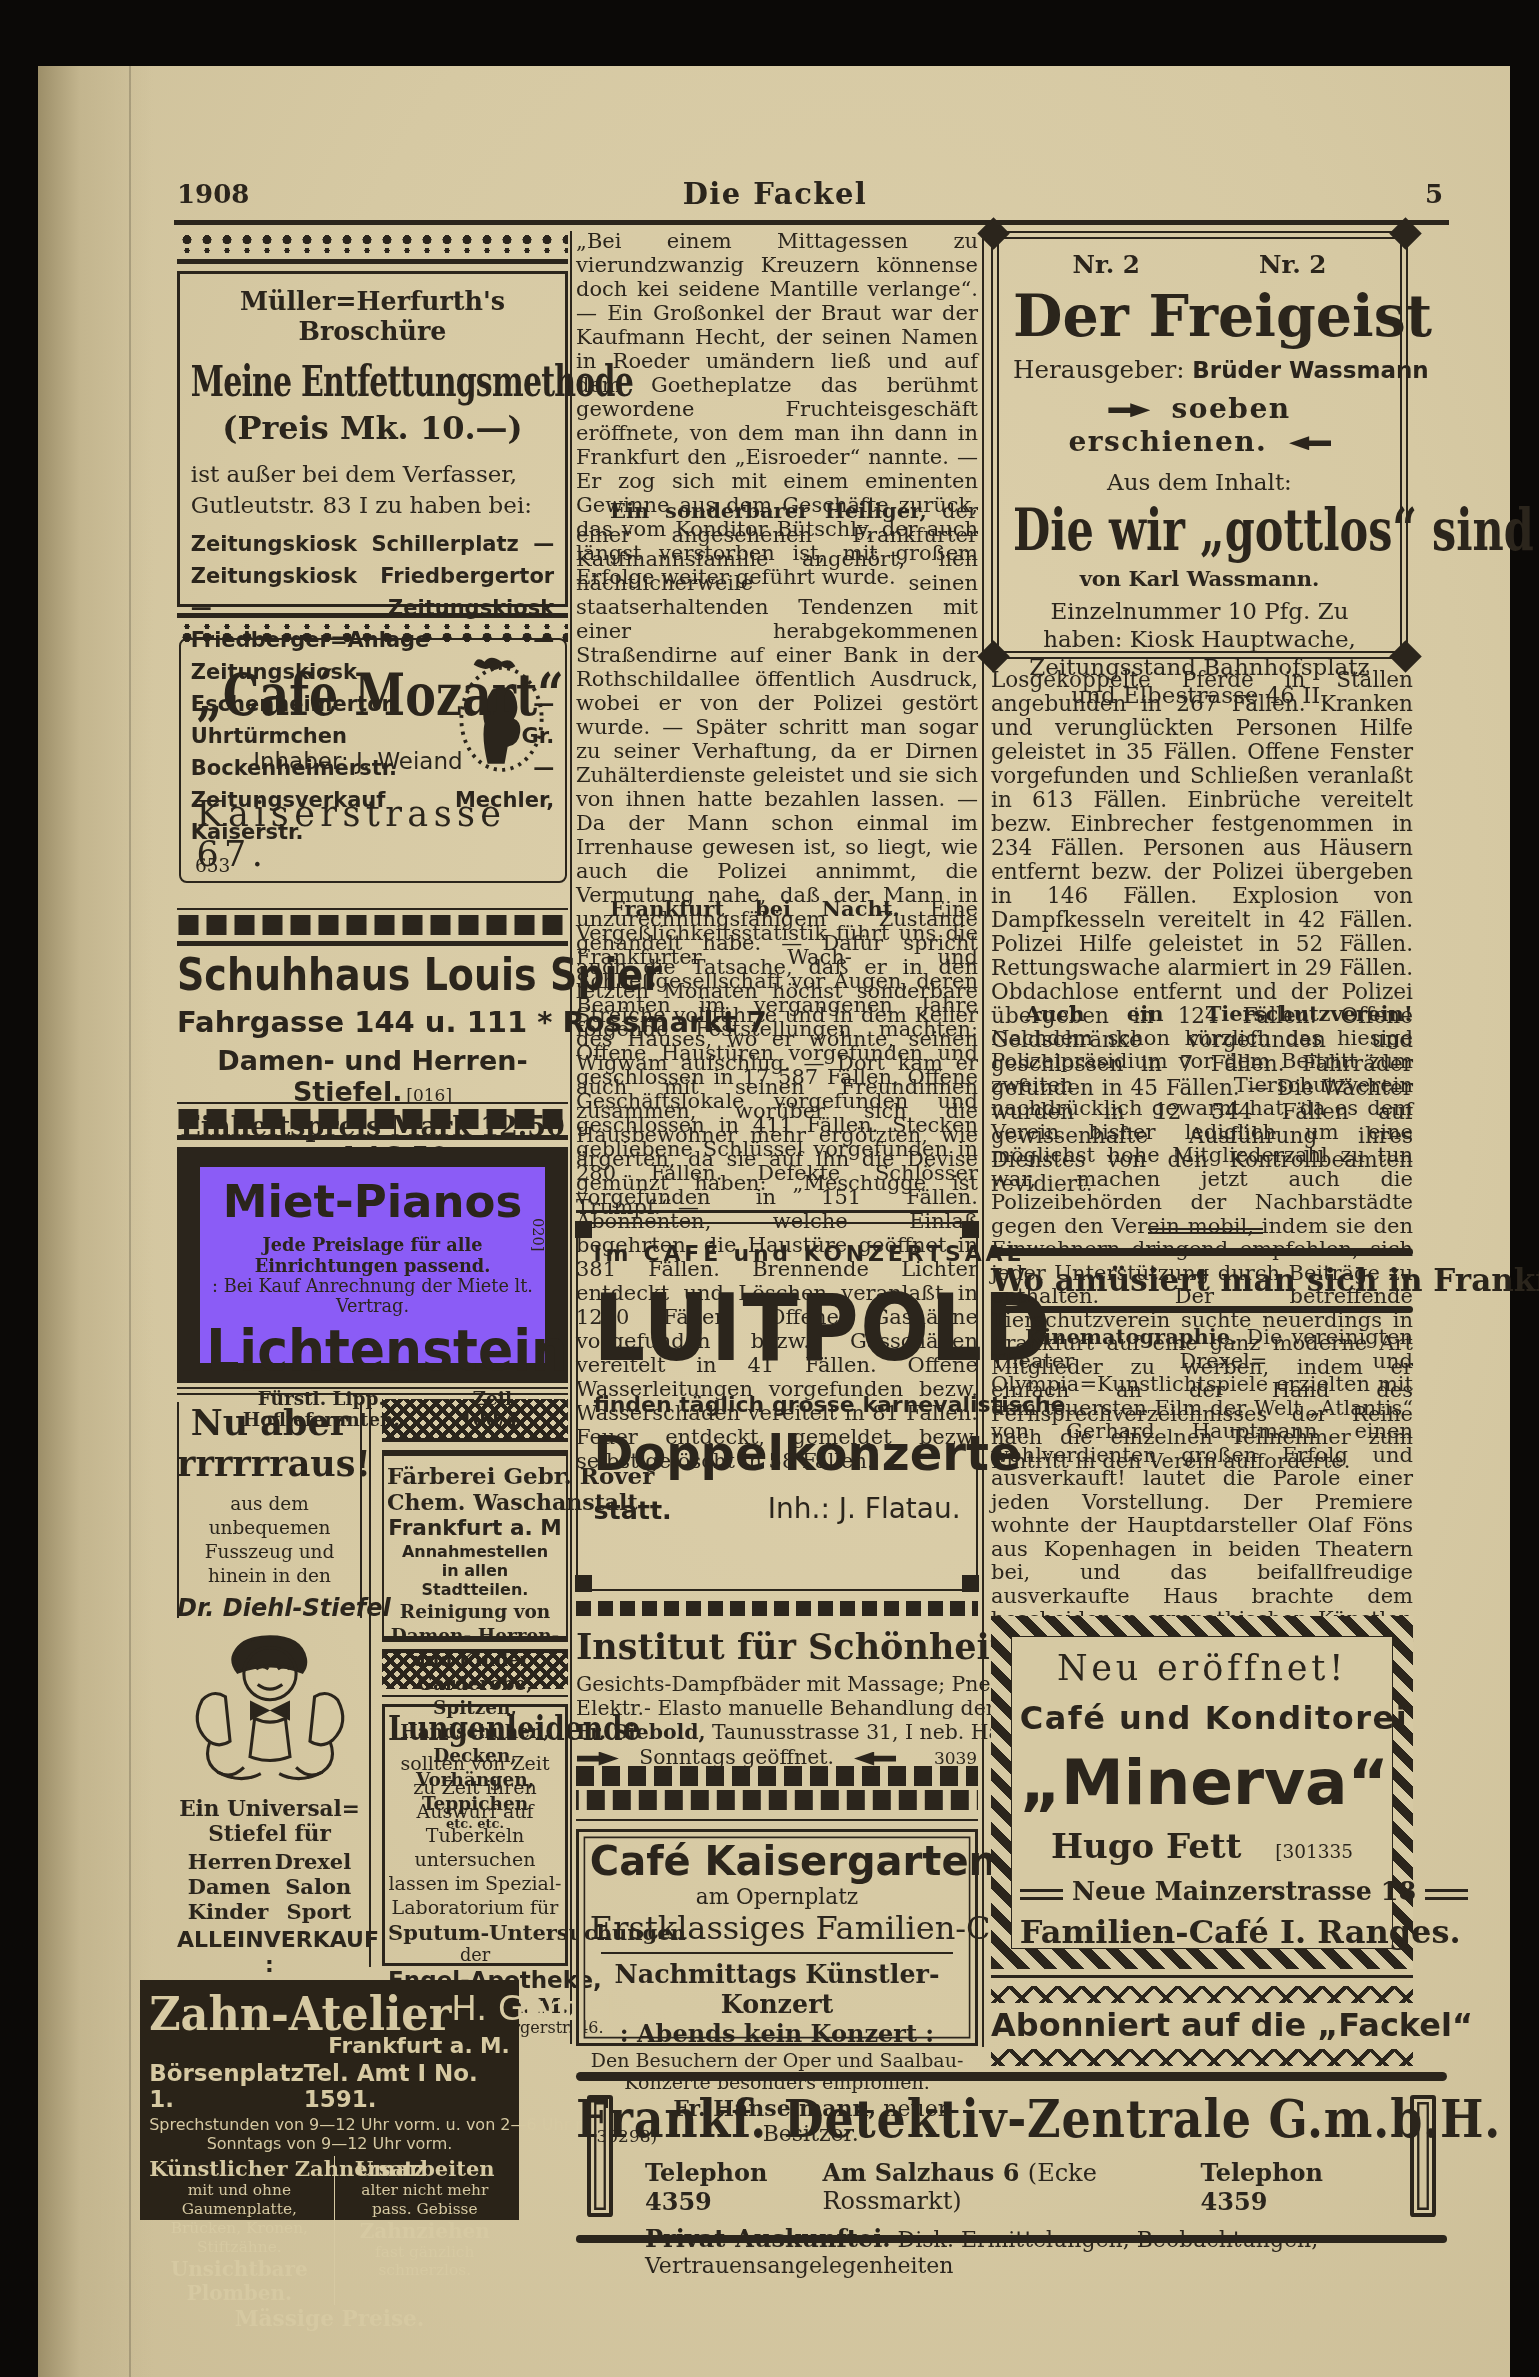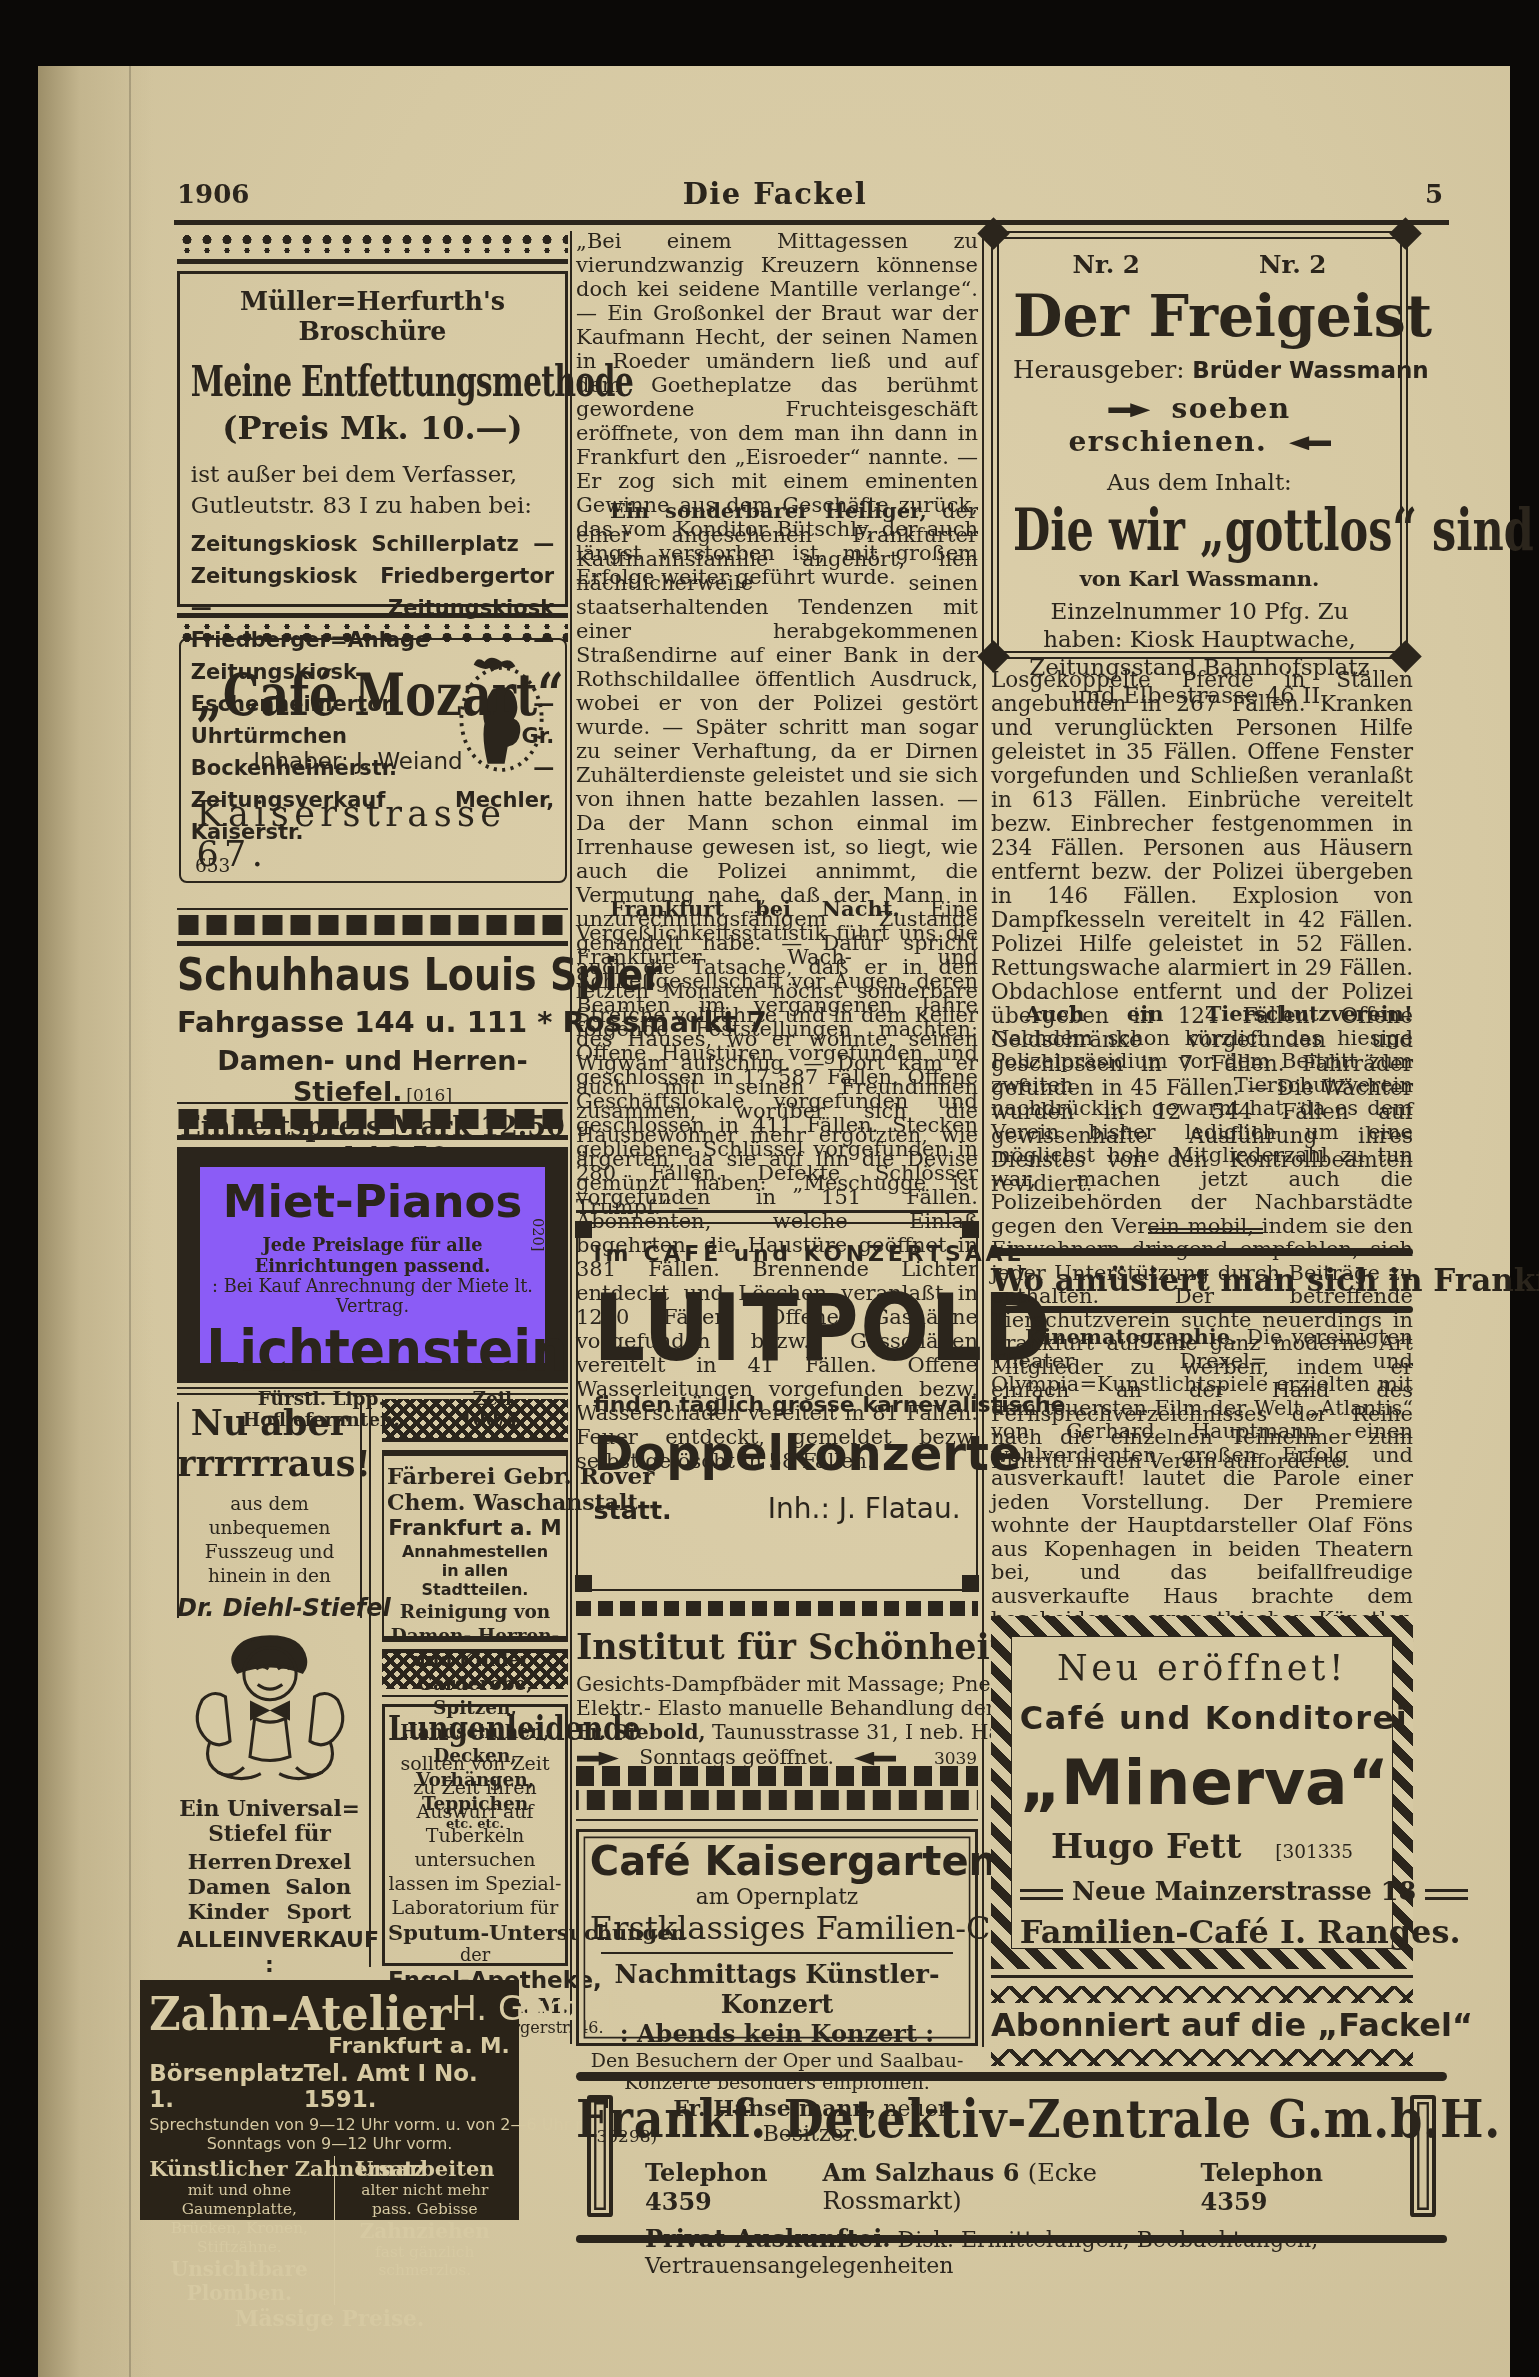--- a/index.html
+++ b/index.html
@@ -53,21 +53,21 @@
   .zig{background:repeating-linear-gradient(45deg,#2b251c 0 9.2px,#d6c9a3 9.2px 19px);}
 </style>
 </head>
 <body>
 
 <div id="paper" class="abs">
   <div id="fold" class="abs"></div>
   <div id="crease" class="abs"></div>
 </div>
 
-<div class="abs b" style="left:177px;top:179px;font-size:26px;">1906</div>
+<div class="abs b" style="left:177px;top:179px;font-size:26px;">1908</div>
 <div class="abs b ctr" style="left:573px;top:177px;width:404px;font-size:29px;letter-spacing:1.5px;">Die Fackel</div>
 <div class="abs b" style="left:1425px;top:179px;font-size:26px;">5</div>
 <div class="abs rule" style="left:174px;top:220px;width:1275px;height:4.6px;"></div>
 
 <div class="abs vline" style="left:570px;top:231px;height:1813px;"></div>
 <div class="abs vline" style="left:982px;top:231px;height:1816px;"></div>
 <div class="abs vline" style="left:369px;top:1399px;height:568px;width:1.5px;"></div>
 
 <div class="abs fleur" style="left:177px;top:232px;width:391px;"></div>
 

